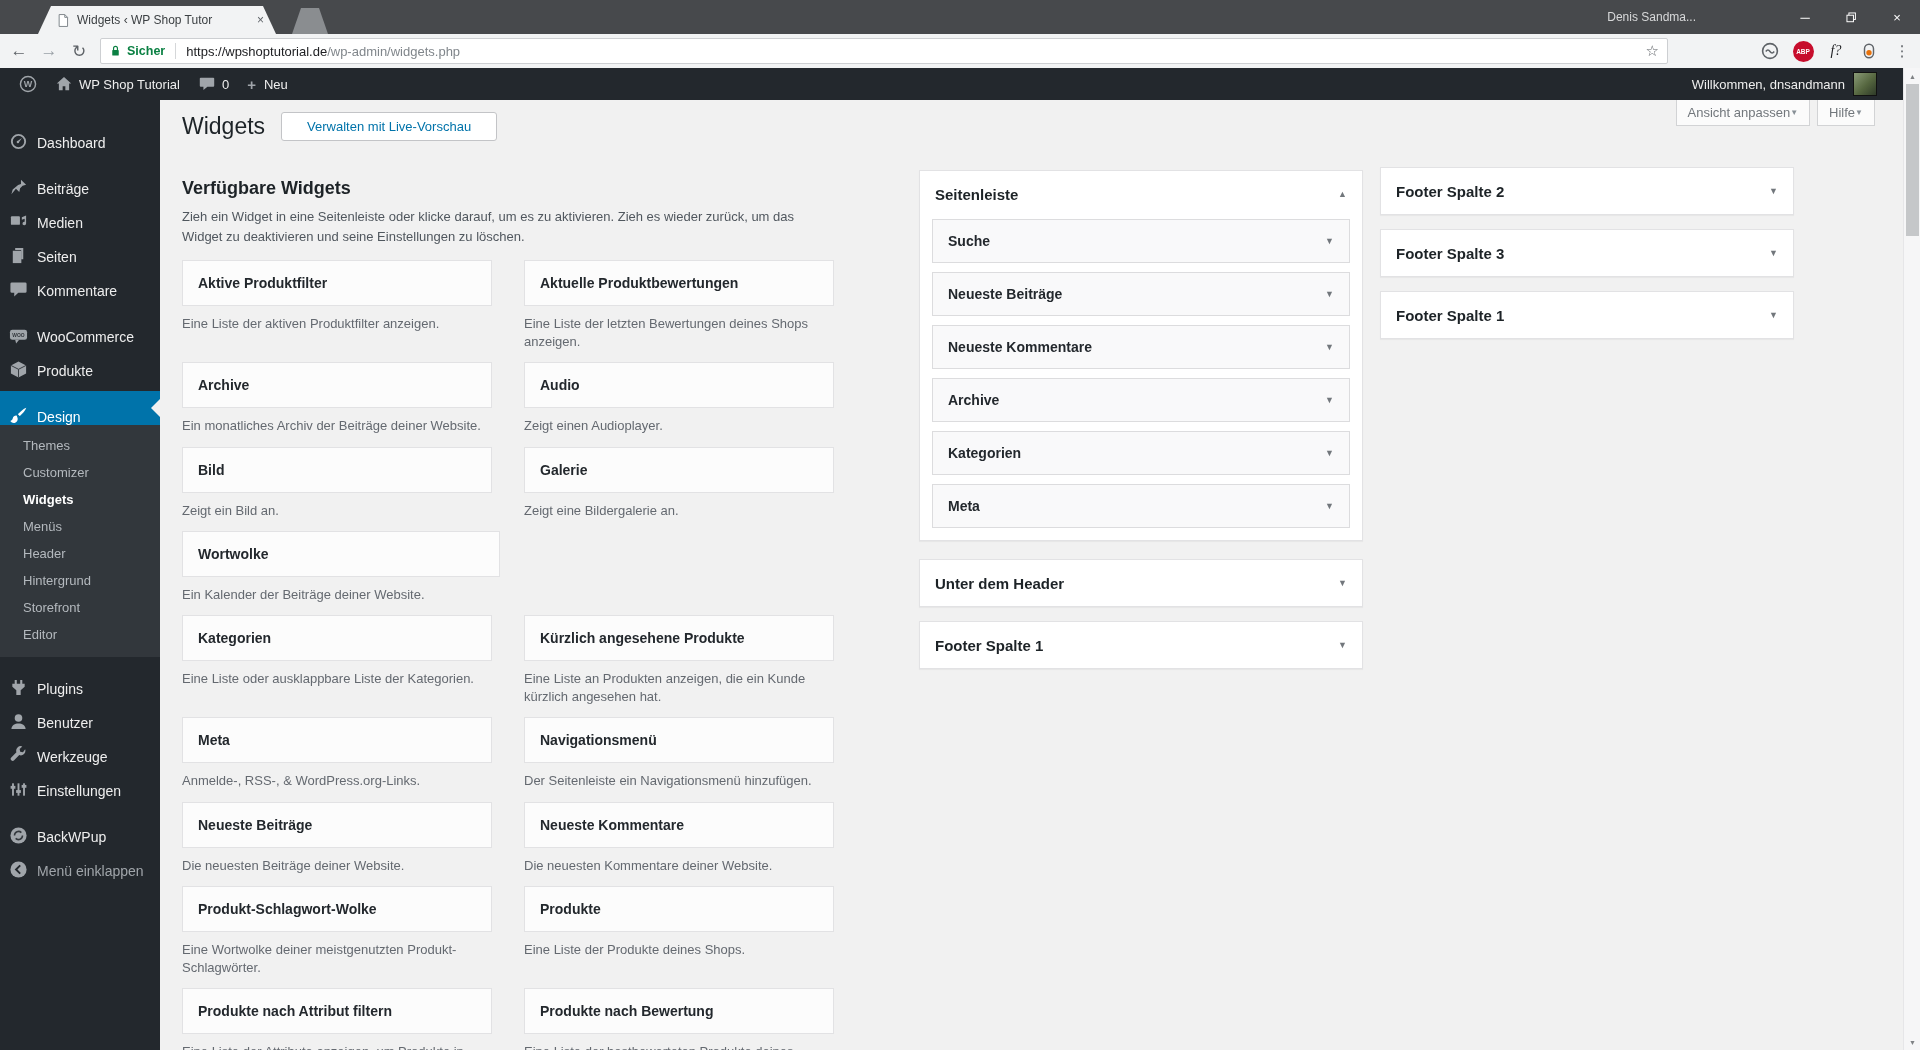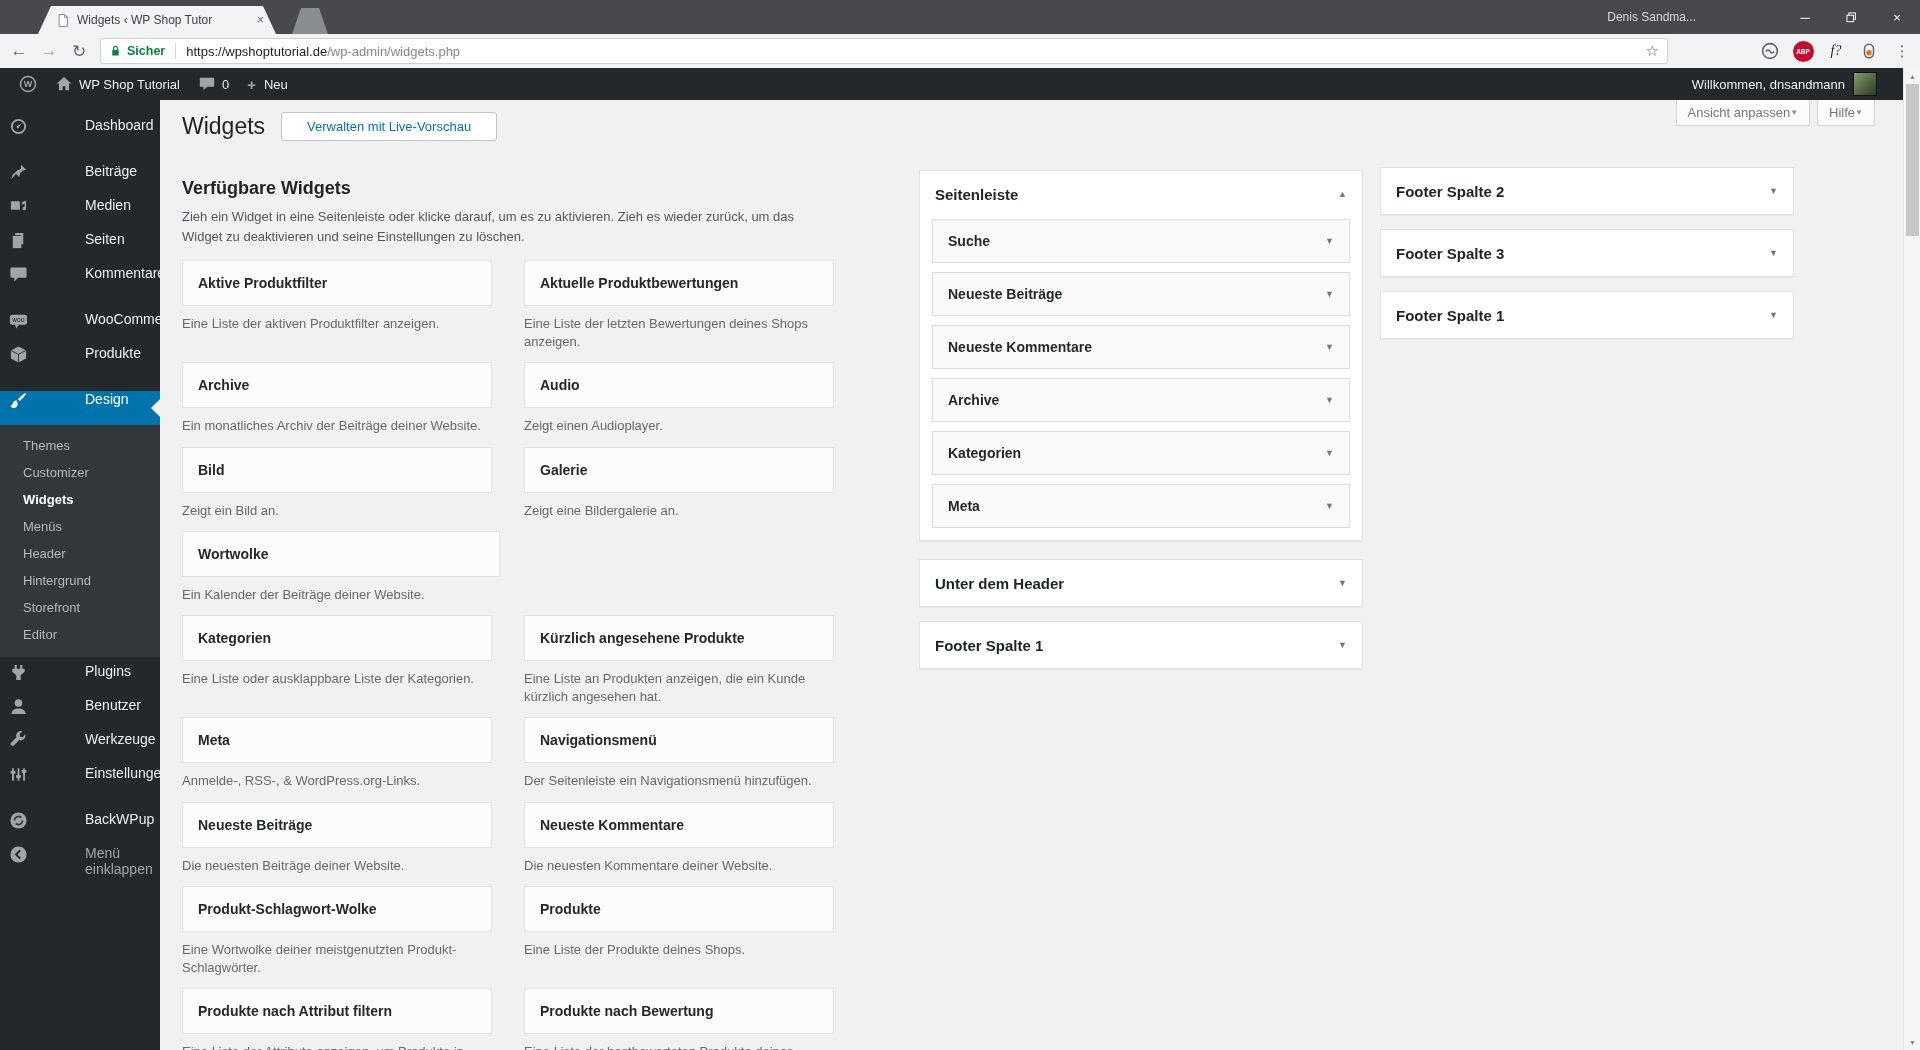--- a/index.html
+++ b/index.html
@@ -54,21 +54,21 @@
   .ab-left { display:flex; align-items:center; padding-left:10px; gap:0; height:32px; flex:1; }
   .ab-item { display:flex; align-items:center; gap:6px; padding:0 9px; height:32px; color:#eee; }
   .ab-item svg { width:18px; height:18px; }
   .ab-plus { font-size:15px; color:#a0a5aa; font-weight:bold; margin-right:2px; }
   .ab-right { display:flex; align-items:center; gap:8px; padding-right:26px; height:32px; }
   .avatar { width:24px; height:24px; background:linear-gradient(135deg,#8a9b77,#55663f 55%,#2e3a28);
             border:1px solid #111; }
 
   
   #adminmenu { position:absolute; left:0; top:100px; width:160px; height:950px; background:#23282d; }
-  .mitem { position:relative; display:flex; align-items:flex-start; height:34px; color:#eee; font-size:14px;gap:48px; }
+  .mitem { position:relative; display:flex; align-items:flex-end; height:34px; color:#eee; font-size:14px; }
   .mitem svg { width:19px; height:19px; margin:0 9px 0 9px; flex:none; }
   .msp { height:12px; }
   .mitem.current { background:#0073aa; color:#fff; }
   .mitem.current svg path, .mitem.current svg rect, .mitem.current svg circle { fill:#fff; }
   .menu-notch { position:absolute; right:0; top:50%; margin-top:-9px; width:0; height:0;
                 border:9px solid transparent; border-right-color:#f1f1f1; }
   .submenu { background:#32373c; padding:7px 10px 9px; }
   .smitem { height:27px; display:flex; align-items:center; padding-left:13px; font-size:13px; color:#b4b9be; }
   .smitem.current { color:#fff; font-weight:bold; }
   .mitem.dim { color:#a0a5aa; }

